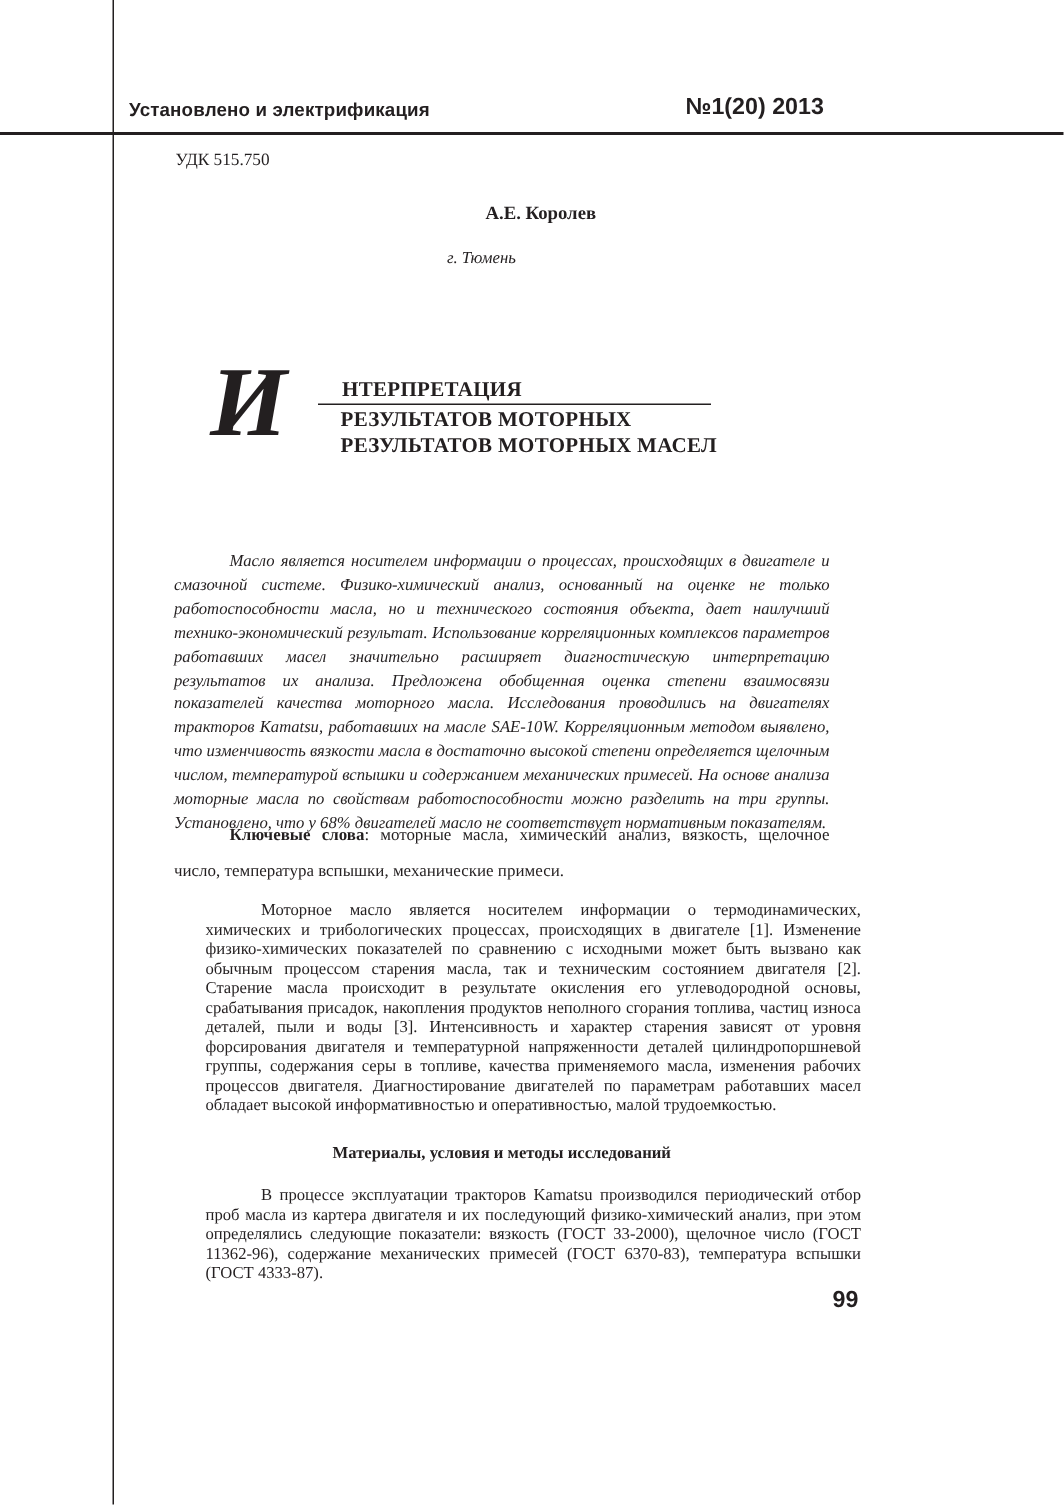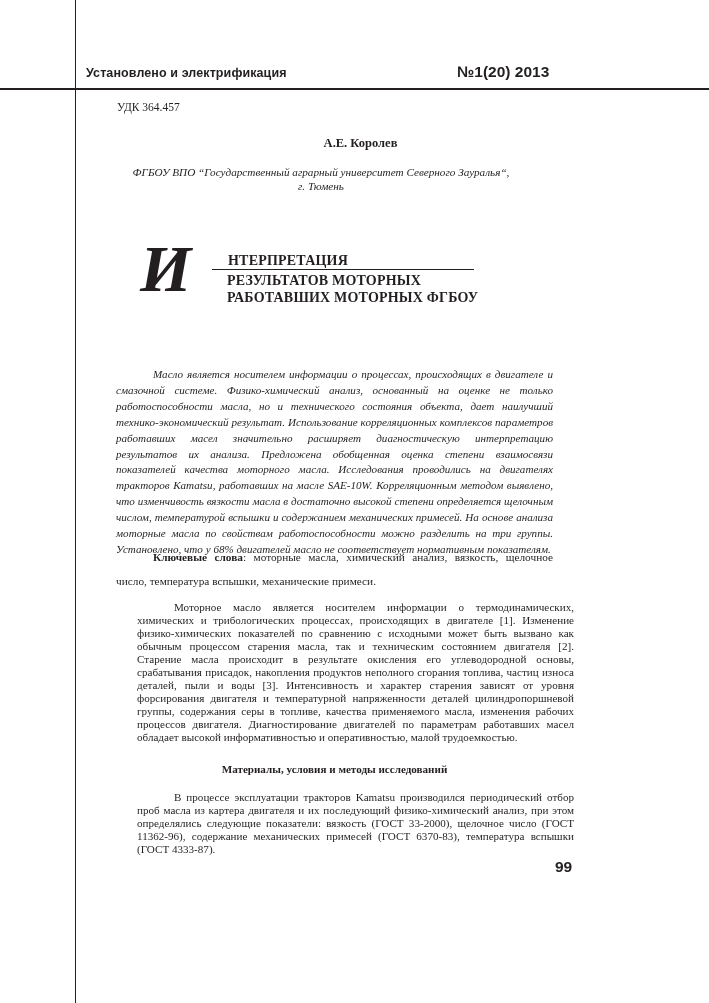--- a/index.html
+++ b/index.html
@@ -67,36 +67,35 @@
 </style>
 </head>
 <body>
 
 <div class="vline"></div>
 <div class="hrule"></div>
 
 <div class="journal-name">Установлено и электрификация</div>
 <div class="issue">№1(20) 2013</div>
 
-<div class="udk">УДК 364.457</div>
+<div class="udk">УДК 515.750</div>
 
 <div class="author">
   <span>А.Е. Королев</span>
 </div>
 
 <div class="affil">
-  <div>ФГБОУ ВПО “Государственный аграрный университет Северного Зауралья“,</div>
   <div>г. Тюмень</div>
 </div>
 
 <div class="dropcap">И</div>
 <div class="title-line t1">НТЕРПРЕТАЦИЯ</div>
 <div class="title-rule"></div>
 <div class="title-line t2">РЕЗУЛЬТАТОВ МОТОРНЫХ</div>
-<div class="title-line t3">РАБОТАВШИХ МОТОРНЫХ ФГБОУ</div>
+<div class="title-line t3">РЕЗУЛЬТАТОВ МОТОРНЫХ МАСЕЛ</div>
 
 <div class="abstract">Масло является носителем информации о процессах, происходящих в двигателе и смазочной системе. Физико-химический анализ, основанный на оценке не только работоспособности масла, но и технического состояния объекта, дает наилучший технико-экономический результат. Использование корреляционных комплексов параметров работавших масел значительно расширяет диагностическую интерпретацию результатов их анализа. Предложена обобщенная оценка степени взаимосвязи показателей качества моторного масла. Исследования проводились на двигателях тракторов Kamatsu, работавших на масле SAE-10W. Корреляционным методом выявлено, что изменчивость вязкости масла в достаточно высокой степени определяется щелочным числом, температурой вспышки и содержанием механических примесей. На основе анализа моторные масла по свойствам работоспособности можно разделить на три группы. Установлено, что у 68% двигателей масло не соответствует нормативным показателям.</div>
 
 <div class="keywords"><b>Ключевые слова</b><span>: моторные масла, химический анализ, вязкость, щелочное число, температура вспышки, механические примеси.</span></div>
 
 <div class="body-p p1">Моторное масло является носителем информации о термодинамических, химических и трибологических процессах, происходящих в двигателе [1]. Изменение физико-химических показателей по сравнению с исходными может быть вызвано как обычным процессом старения масла, так и техническим состоянием двигателя [2]. Старение масла происходит в результате  окисления его углеводородной основы, срабатывания присадок, накопления продуктов неполного сгорания топлива, частиц износа деталей, пыли и воды [3]. Интенсивность и характер старения зависят от уровня форсирования двигателя и температурной напряженности деталей цилиндропоршневой группы, содержания серы в топливе, качества применяемого масла, изменения рабочих процессов двигателя. Диагностирование двигателей по параметрам работавших масел обладает высокой информативностью и оперативностью, малой трудоемкостью.</div>
 
 <div class="section-heading">Материалы, условия и методы исследований</div>
 
 <div class="body-p p2">В процессе эксплуатации тракторов Kamatsu производился периодический отбор проб масла из картера двигателя и их последующий физико-химический анализ, при этом определялись следующие показатели: вязкость (ГОСТ 33-2000), щелочное число (ГОСТ 11362-96), содержание механических примесей (ГОСТ 6370-83), температура вспышки (ГОСТ 4333-87).</div>

